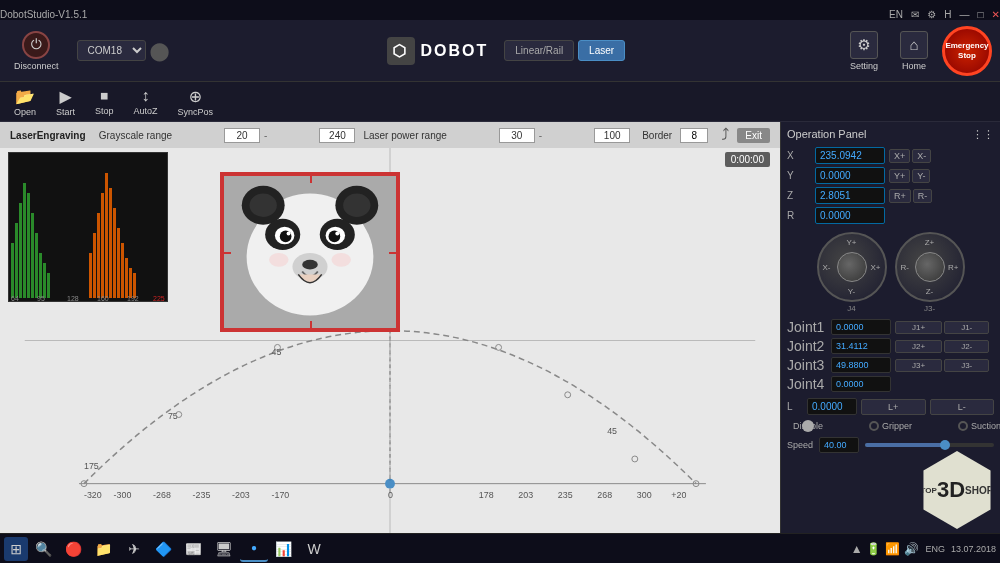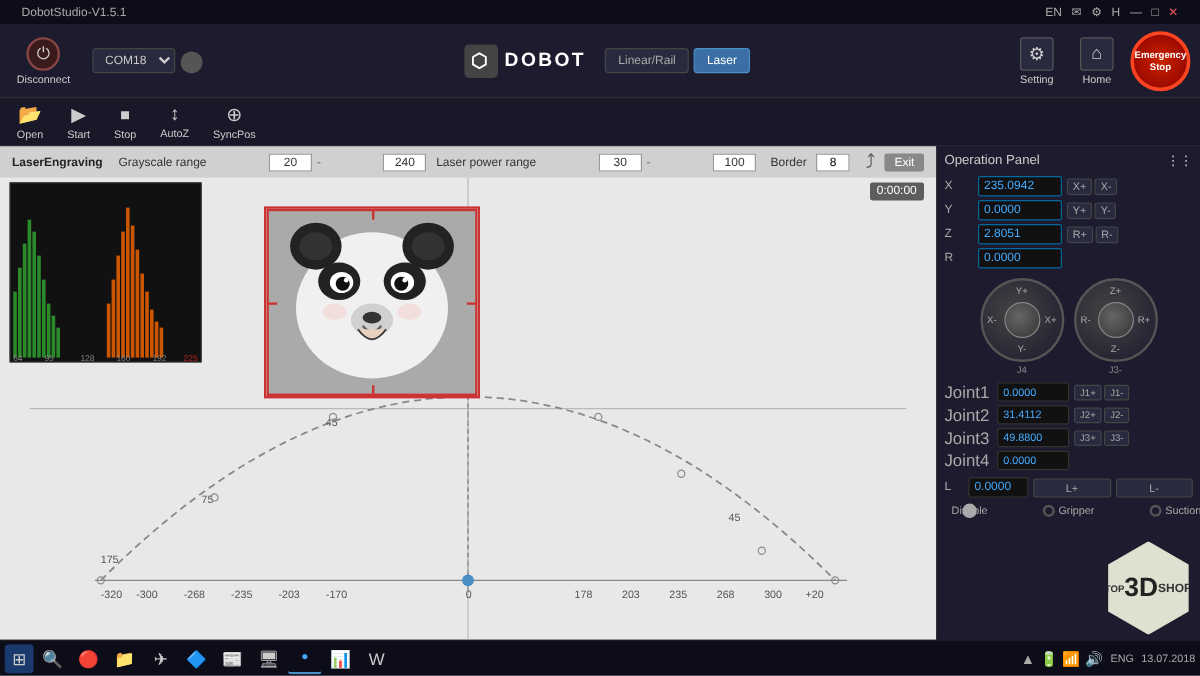--- a/index.html
+++ b/index.html
@@ -12,23 +12,23 @@
       font-size: 11px;
       color: #ccc;
     }
 
     
     #titlebar {
       width: 100%;
       height: 20px;
       background: #0d0d1a;
       display: flex;
-      align-items: center;
+      align-items: flex-end;
       justify-content: space-between;
-      padding: 0 18px;
+      padding: 0 0;
       font-size: 10px;
       color: #aaa;
     }
     #titlebar .right-icons { display: flex; gap: 8px; align-items: center; font-size: 10px; color: #aaa; }
 
     
     #toolbar {
       width: 100%;
       height: 62px;
       background: #1c1c2e;
@@ -278,21 +278,21 @@
     }
     .joint-label { color: #aaa; font-size: 14px; }
     .joint-val {
       background: #111; border: 1px solid #333;
       color: #4af; padding: 2px 4px; font-size: 9px;
       border-radius: 2px;
     }
     .joint-btns { display: flex; gap: 2px; }
     .joint-btn {
       background: #2a2a3e; border: 1px solid #444; color: #aaa;
-      padding: 1px 4px; font-size: 8px; border-radius: 2px; cursor: pointer;
+      padding: 1px 16px; font-size: 8px; border-radius: 2px; cursor: pointer;
     }
 
     .l-row {
       display: flex; align-items: center; gap: 4px;
       margin: 4px 0;
     }
     .l-label { color: #aaa; font-size: 10px; width: 16px; }
     .l-val {
       background: #111; border: 1px solid #333; color: #4af;
       padding: 2px 4px; font-size: 10px; border-radius: 2px; width: 50px;
@@ -788,20 +788,28 @@
         <div class="radio-dot"></div>
         <span class="opt-label">SuctionCup</span>
       </div>
 
       <div class="radio-group">
         <div class="radio-dot checked"></div>
         <span class="opt-label">Laser</span>
       </div>
     </div>
 
+    <div class="speed-row">
+      <span class="speed-label">Speed</span>
+      <span class="speed-val">40.00</span>
+      <div class="speed-slider">
+        <div class="speed-fill"></div>
+        <div class="speed-handle"></div>
+      </div>
+    </div>
   </div>
 </div>
 
 <div id="taskbar">
   <div class="taskbar-start">⊞</div>
   <div class="taskbar-search">🔍</div>
   <div class="taskbar-icons">
     <div class="taskbar-icon">🔴</div>
     <div class="taskbar-icon">📁</div>
     <div class="taskbar-icon">✈</div>

